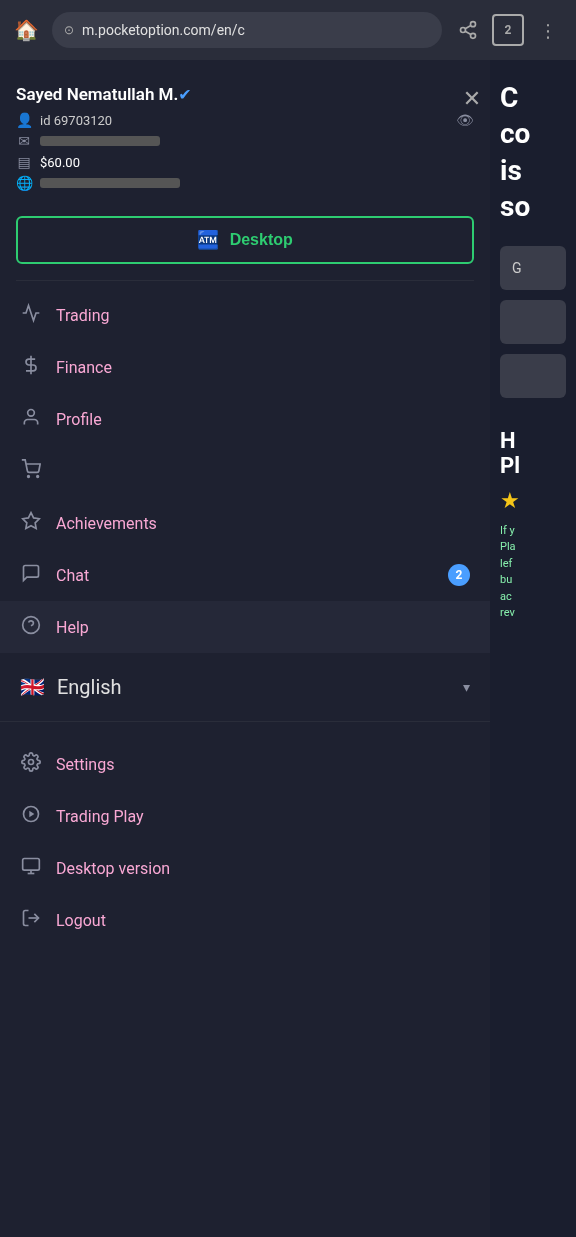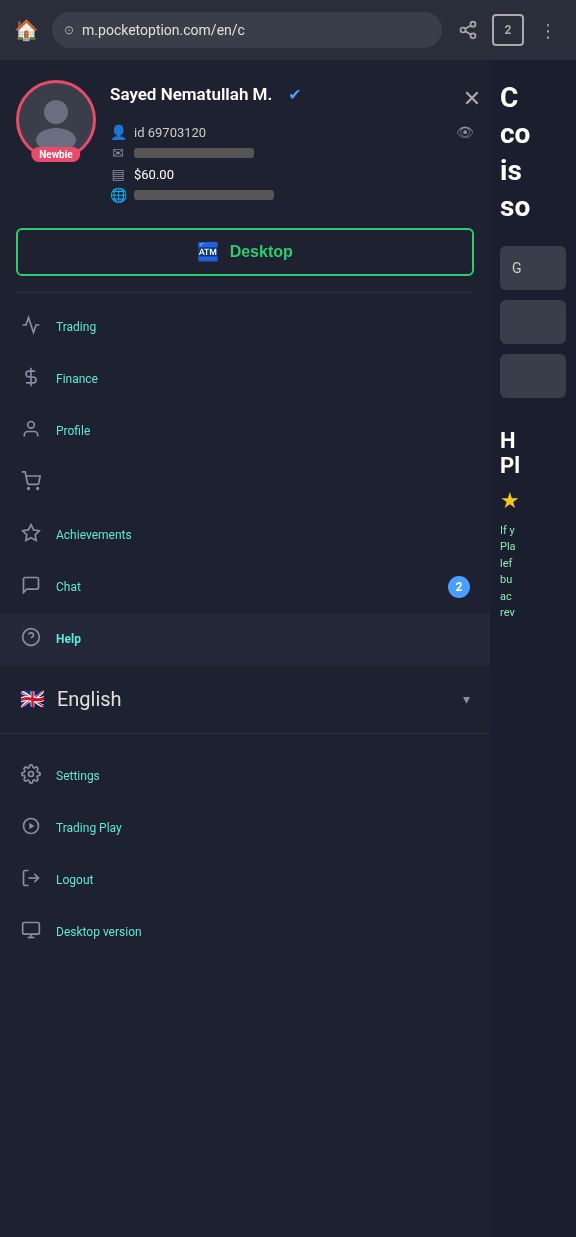--- a/index.html
+++ b/index.html
@@ -125,22 +125,22 @@
       border-radius: 10px;
       white-space: nowrap;
     }
     .profile-info {
       flex: 1;
       padding-top: 4px;
     }
     .profile-name-row {
       display: flex;
       align-items: center;
-      gap: 16px;
-      margin-bottom: 20px;
+      gap: 0;
+      margin-bottom: 8px;
     }
     .profile-name {
       font-size: 17px;
       font-weight: 600;
       color: #ffffff;
     }
     .verified-icon {
       color: #4a9eff;
       font-size: 16px;
     }
@@ -237,32 +237,31 @@
       display: flex;
       align-items: center;
       gap: 14px;
       padding: 14px 20px;
       cursor: pointer;
       position: relative;
       transition: background 0.15s;
     }
     .menu-item.active {
       background: #252838;
-      font-weight: bold;
     }
     .menu-item-icon {
       color: #8a8ea0;
       font-size: 18px;
       width: 22px;
       text-align: center;
       flex-shrink: 0;
     }
     .menu-item-label {
-      color: #5eead4;
-      font-size: 12px;
+      color: #f9a8d4;
+      font-size: 16px;
       flex: 1;
     }
     .menu-item-badge {
       background: #4a9eff;
       color: white;
       font-size: 12px;
       font-weight: bold;
       width: 22px;
       height: 22px;
       border-radius: 50%;
@@ -369,30 +368,20 @@
     <div class="browser-tabs-btn">2</div>
     <div class="browser-more-btn">⋮</div>
   </div>
 </div>
 
 <div class="main-content">
 
   <div class="sidebar">
 
     <div class="profile-section">
-      <div class="avatar-wrapper">
-        <div class="avatar-circle">
-
-          <svg width="56" height="56" viewBox="0 0 56 56" fill="none" xmlns="http://www.w3.org/2000/svg">
-            <circle cx="28" cy="20" r="12" fill="#6a6e80"></circle>
-            <ellipse cx="28" cy="48" rx="20" ry="12" fill="#6a6e80"></ellipse>
-          </svg>
-        </div>
-        <div class="newbie-badge">Newbie</div>
-      </div>
 
       <div class="profile-info">
         <div class="profile-name-row">
           <span class="profile-name">Sayed Nematullah M.</span>
           <span class="verified-icon">✔</span>
         </div>
 
         <div class="profile-detail-row">
           <span class="profile-detail-icon">👤</span>
           <span class="profile-detail-value">id 69703120</span>
@@ -523,37 +512,37 @@
             <circle cx="12" cy="12" r="9"></circle>
             <polygon points="10 8 16 12 10 16 10 8" fill="#8a8ea0" stroke="none"></polygon>
           </svg>
         </span>
         <span class="menu-item-label">Trading Play</span>
       </li>
 
       <li class="menu-item">
         <span class="menu-item-icon">
           <svg width="20" height="20" viewBox="0 0 24 24" fill="none" stroke="#8a8ea0" stroke-width="2">
+            <rect x="2" y="3" width="20" height="14" rx="2" ry="2"></rect>
+            <line x1="8" y1="21" x2="16" y2="21"></line>
+            <line x1="12" y1="17" x2="12" y2="21"></line>
+          </svg>
+        </span>
+        <span class="menu-item-label">Desktop version</span>
+      </li>
+
+      <li class="menu-item">
+        <span class="menu-item-icon">
+          <svg width="20" height="20" viewBox="0 0 24 24" fill="none" stroke="#8a8ea0" stroke-width="2">
             <path d="M9 21H5a2 2 0 0 1-2-2V5a2 2 0 0 1 2-2h4"></path>
             <polyline points="16 17 21 12 16 7"></polyline>
             <line x1="21" y1="12" x2="9" y2="12"></line>
           </svg>
         </span>
         <span class="menu-item-label">Logout</span>
-      </li>
-
-      <li class="menu-item">
-        <span class="menu-item-icon">
-          <svg width="20" height="20" viewBox="0 0 24 24" fill="none" stroke="#8a8ea0" stroke-width="2">
-            <rect x="2" y="3" width="20" height="14" rx="2" ry="2"></rect>
-            <line x1="8" y1="21" x2="16" y2="21"></line>
-            <line x1="12" y1="17" x2="12" y2="21"></line>
-          </svg>
-        </span>
-        <span class="menu-item-label">Desktop version</span>
       </li>
     </ul>
 
   </div>
 
   <div class="right-panel">
     <div class="right-content">
       <div class="right-text-block">
         C<br>co<br>is<br>so
       </div>

